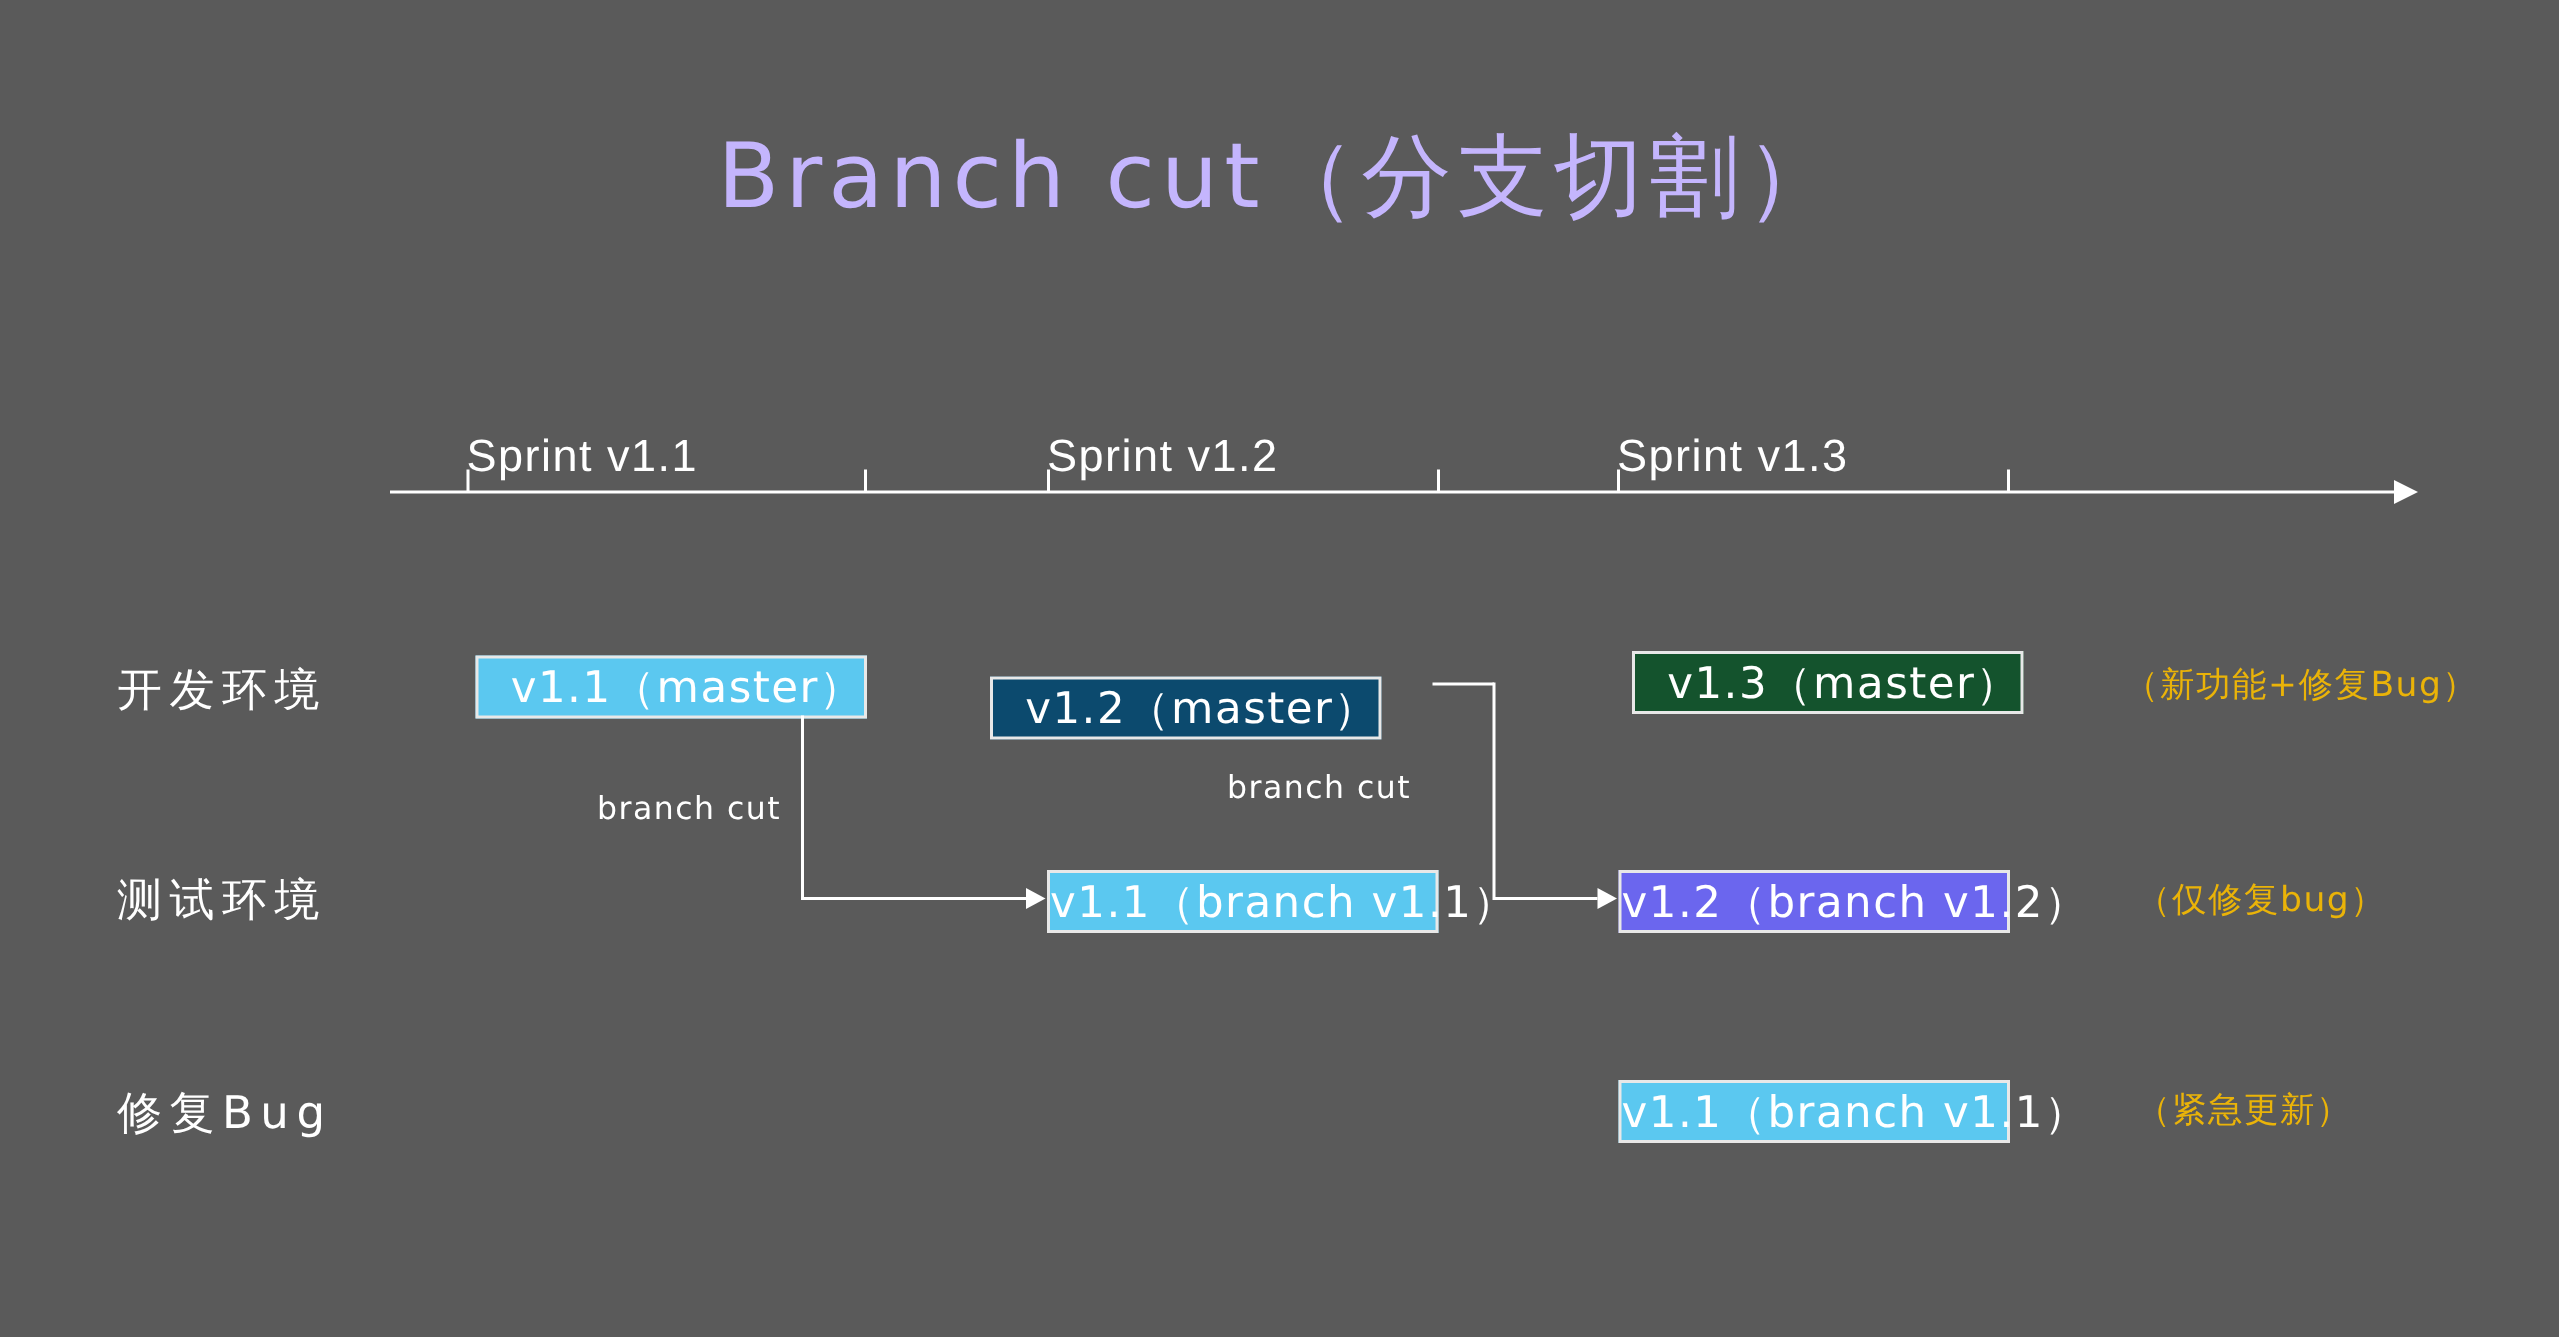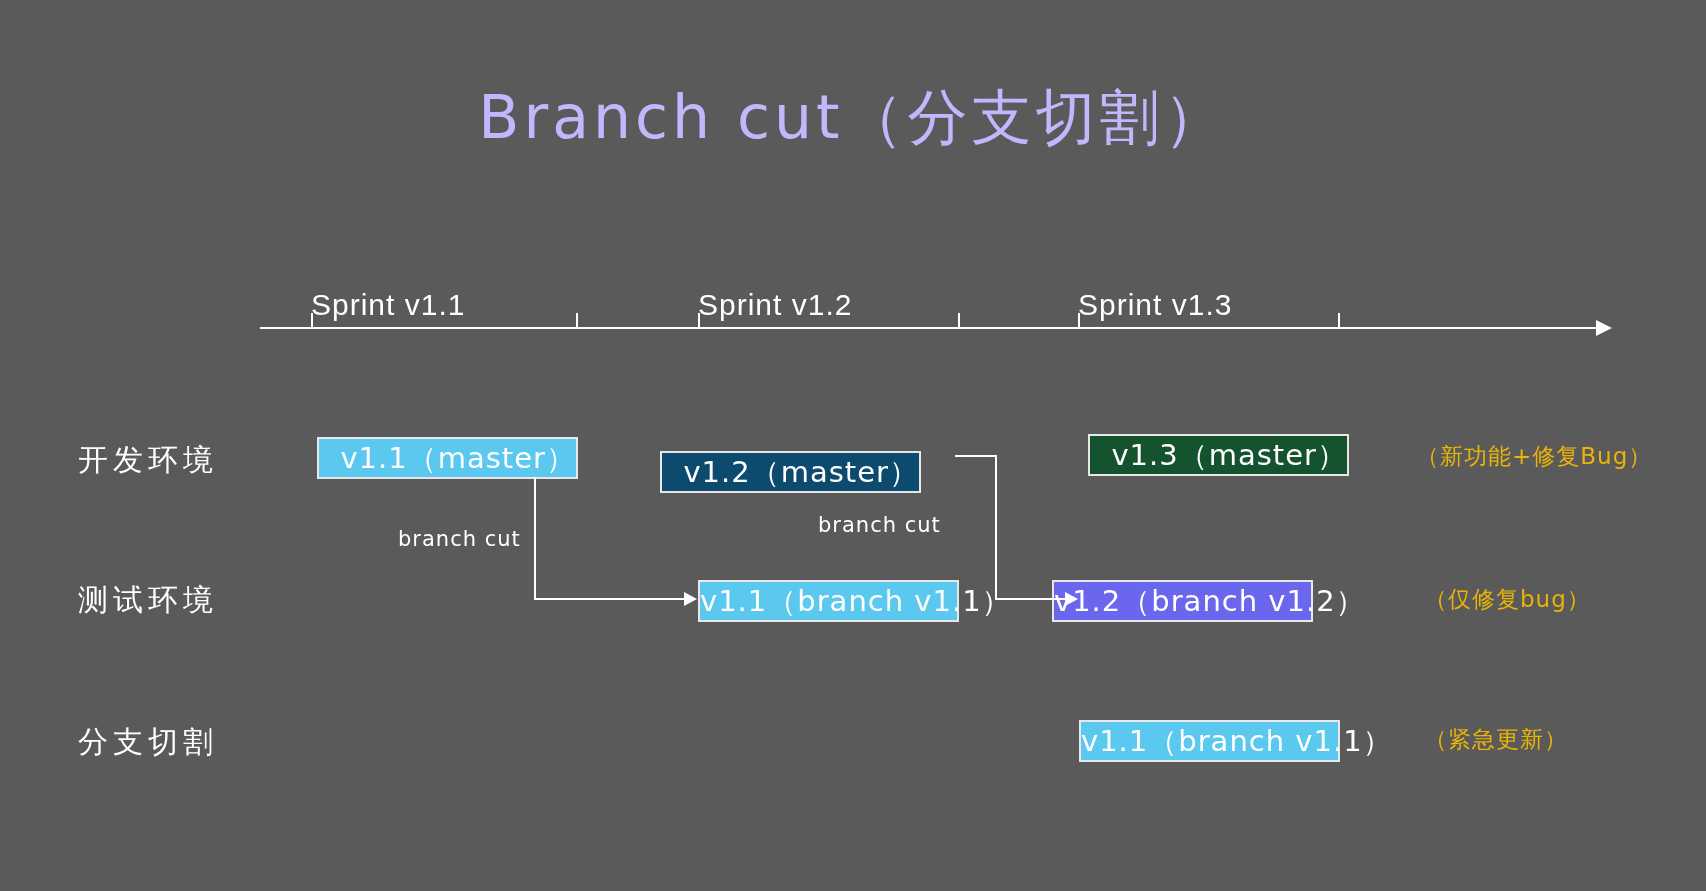--- a/index.html
+++ b/index.html
@@ -147,31 +147,31 @@
   <div class="tick" style="left:958px;"></div>
   <div class="tick" style="left:1078px;"></div>
   <div class="tick" style="left:1338px;"></div>
 
   <div class="sprint-label" style="left:311px; width:265px;">Sprint v1.1</div>
   <div class="sprint-label" style="left:698px; width:260px;">Sprint v1.2</div>
   <div class="sprint-label" style="left:1078px; width:260px;">Sprint v1.3</div>
 
   <div class="row-label" style="top:440px;font-family:Liberation Serif, serif;">开发环境</div>
   <div class="row-label" style="top:580px;">测试环境</div>
-  <div class="row-label" style="top:722px;">分支切割</div>
+  <div class="row-label" style="top:722px;">修复Bug</div>
 
   <div class="vbox" style="left:317px; top:437px; width:257px; background:#5bc8f0;">v1.1（master）</div>
 
   <div class="vbox" style="left:660px; top:435px; width:257px; background:#0c4a6e;margin-top:16px;">v1.2（master）</div>
 
   <div class="vbox" style="left:1088px; top:434px; width:257px; background:#14532d;">v1.3（master）</div>
 
   <div class="vbox" style="left:698px; top:580px; width:257px; background:#5bc8f0;">v1.1（branch v1.1）</div>
 
-  <div class="vbox" style="left:1052px; top:580px; width:257px; background:#6b66ee;">v1.2（branch v1.2）</div>
+  <div class="vbox" style="left:1079px; top:580px; width:257px; background:#6b66ee;">v1.2（branch v1.2）</div>
 
   <div class="vbox" style="left:1079px; top:720px; width:257px; background:#5bc8f0;">v1.1（branch v1.1）</div>
 
   <div class="conn-v" style="left:534px; top:477px; height:121px;"></div>
   <div class="conn-h" style="left:534px; top:598px; width:150px;"></div>
   <div class="conn-head" style="left:684px; top:592px;"></div>
   <div class="conn-label" style="left:398px; top:527px;">branch cut</div>
 
   <div class="conn-h" style="left:955px; top:455px; width:41px;"></div>
   <div class="conn-v" style="left:995px; top:455px; height:143px;"></div>

